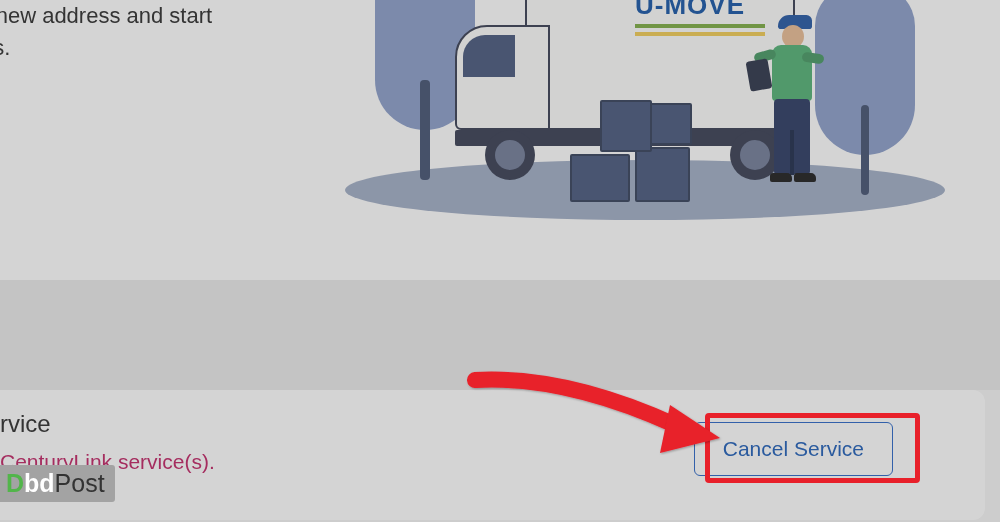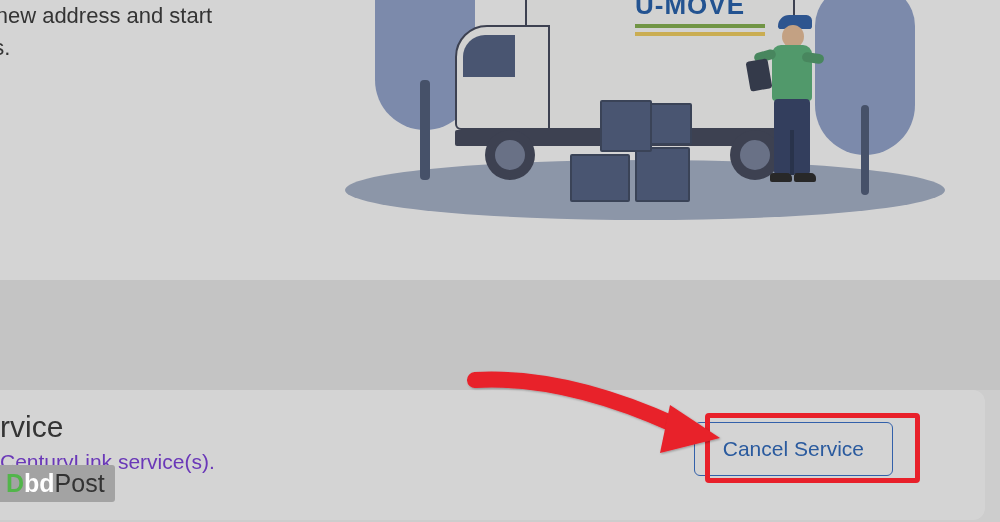--- a/index.html
+++ b/index.html
@@ -307,30 +307,30 @@
       top: 390px;
       width: 1010px;
       height: 130px;
       background: #ffffff;
       border-radius: 12px;
     }
     .cancel-title {
       position: absolute;
       left: 25px;
       top: 20px;
-      font-size: 30px;
+      font-size: 24px;
       color: #222;
       font-weight: 400;
     }
     .cancel-sub {
       position: absolute;
       left: 25px;
       top: 60px;
       font-size: 21px;
-      color: #6d28d9;
+      color: #be185d;
     }
     .cancel-btn {
       position: absolute;
       right: 92px;
       top: 32px;
       padding: 14px 28px;
       background: #ffffff;
       border: 1.5px solid #1f5fc5;
       border-radius: 6px;
       font-size: 21px;

